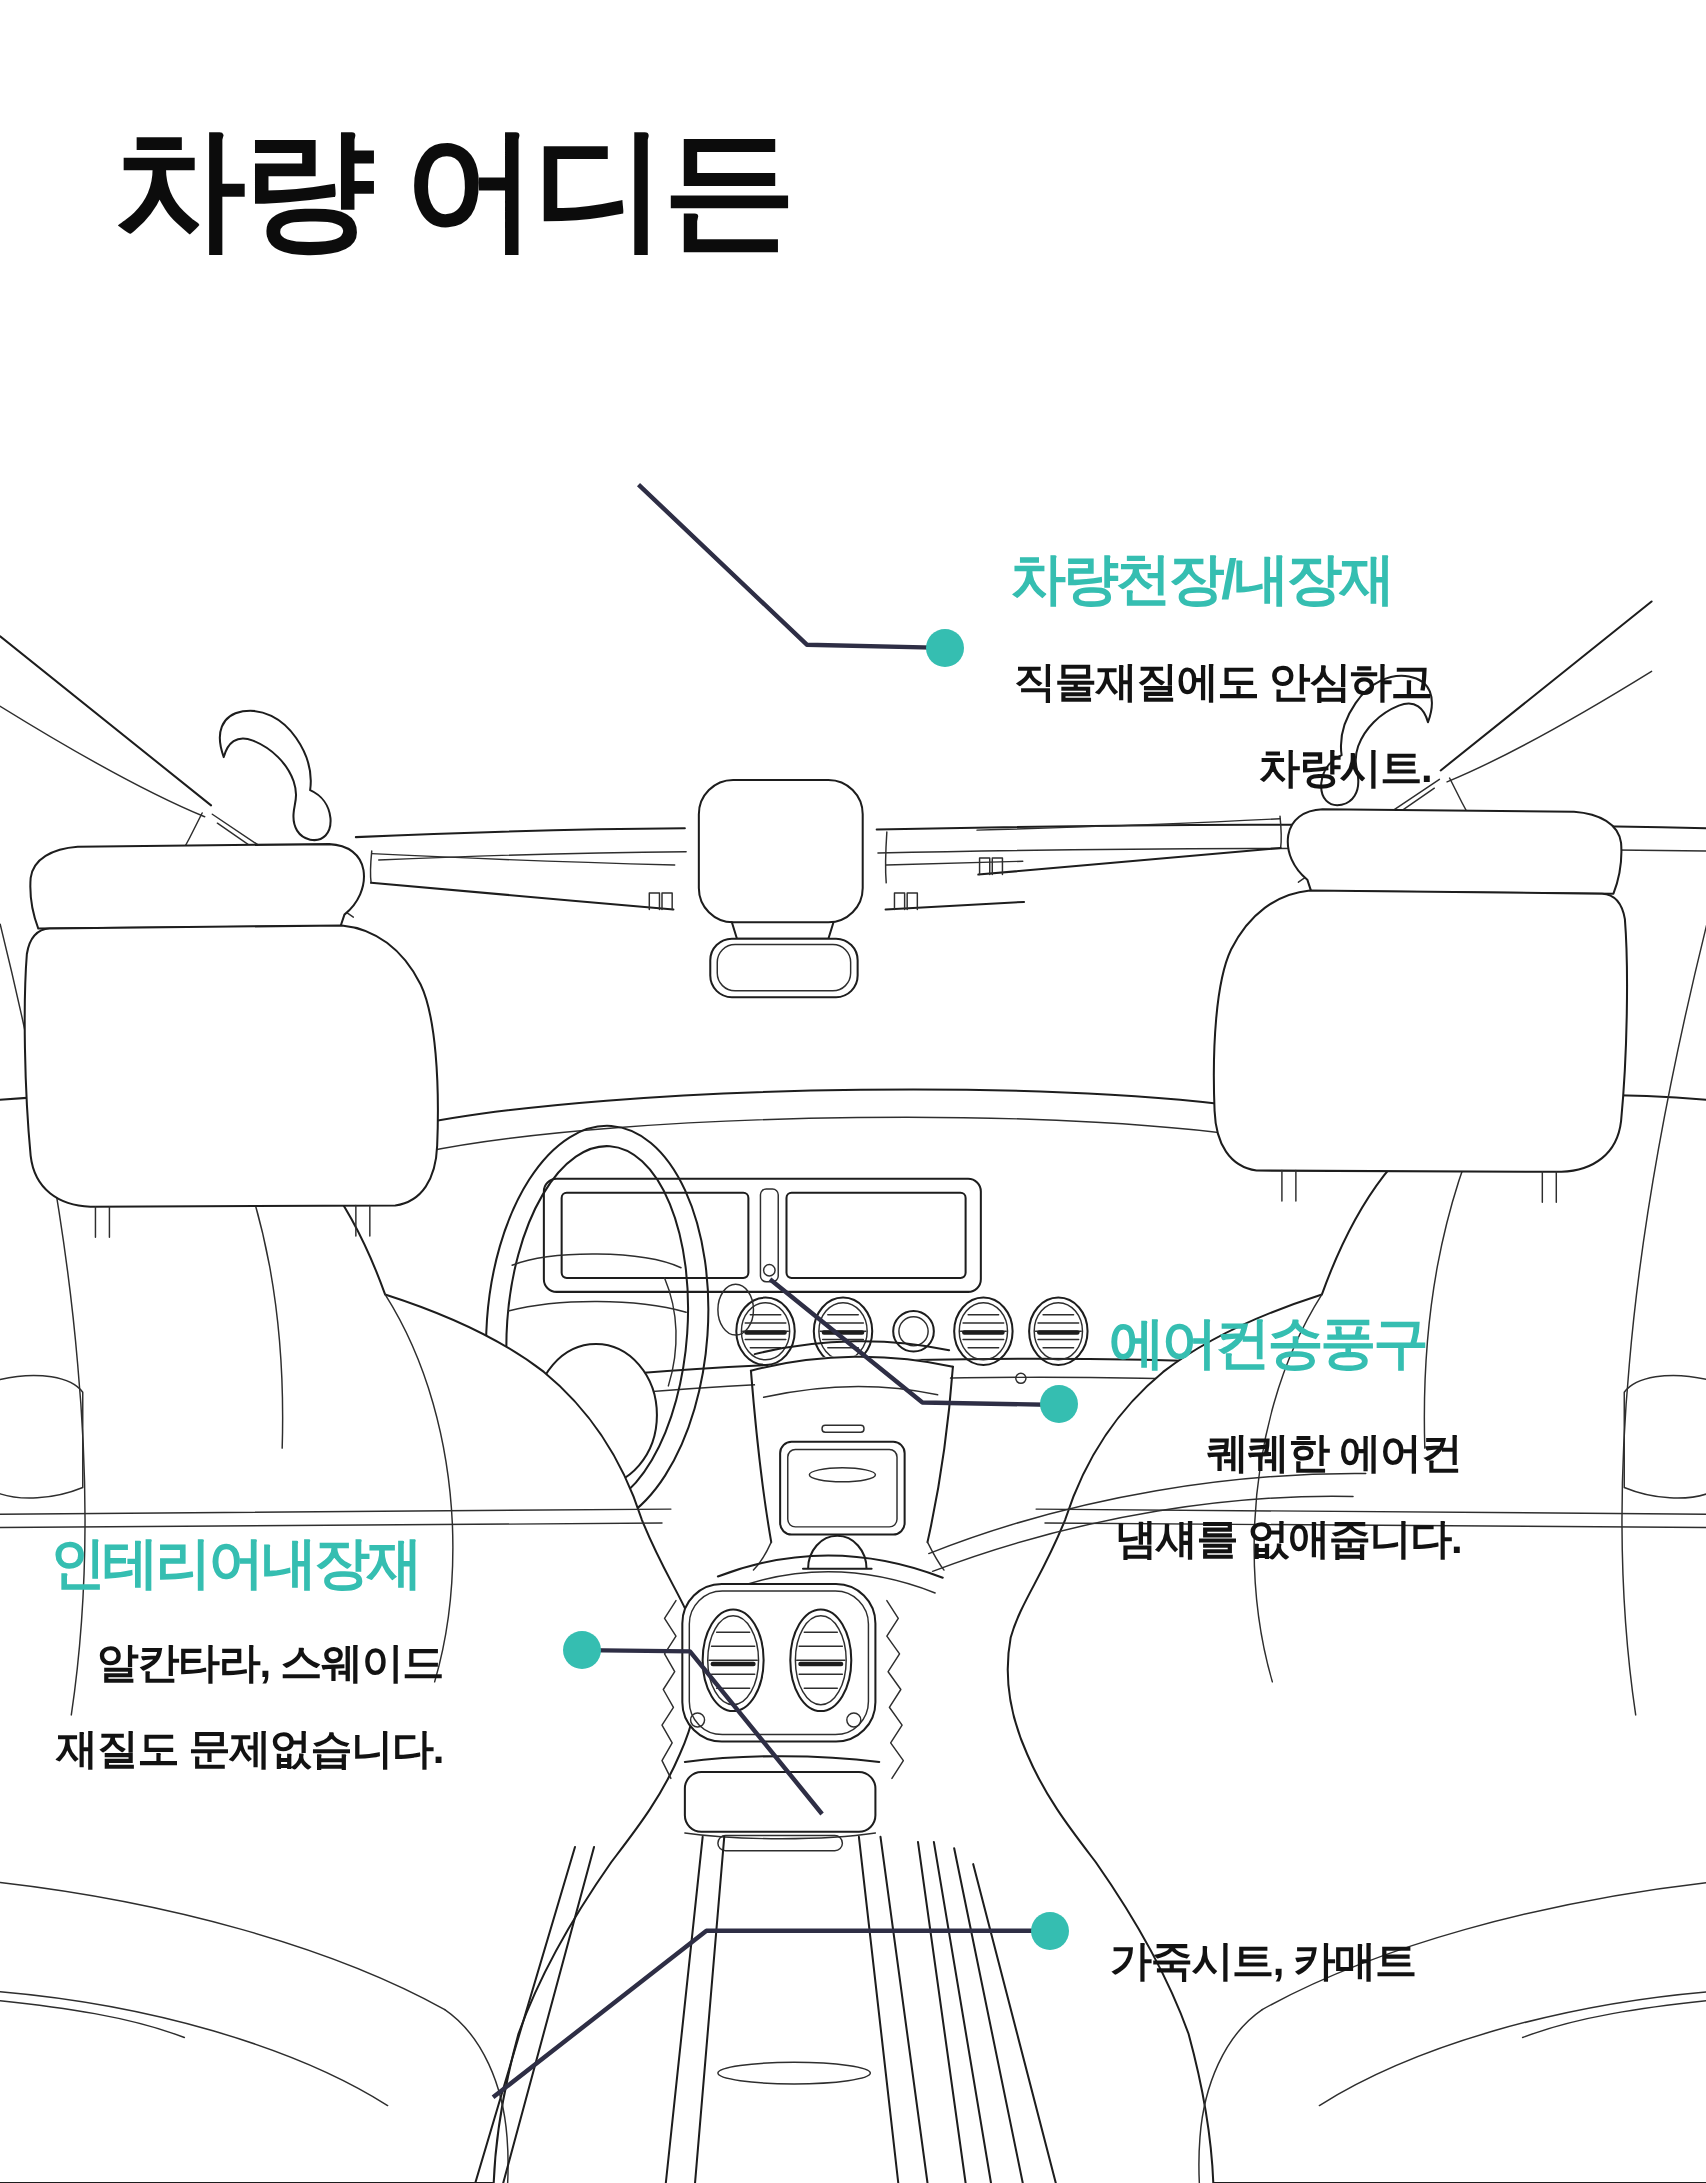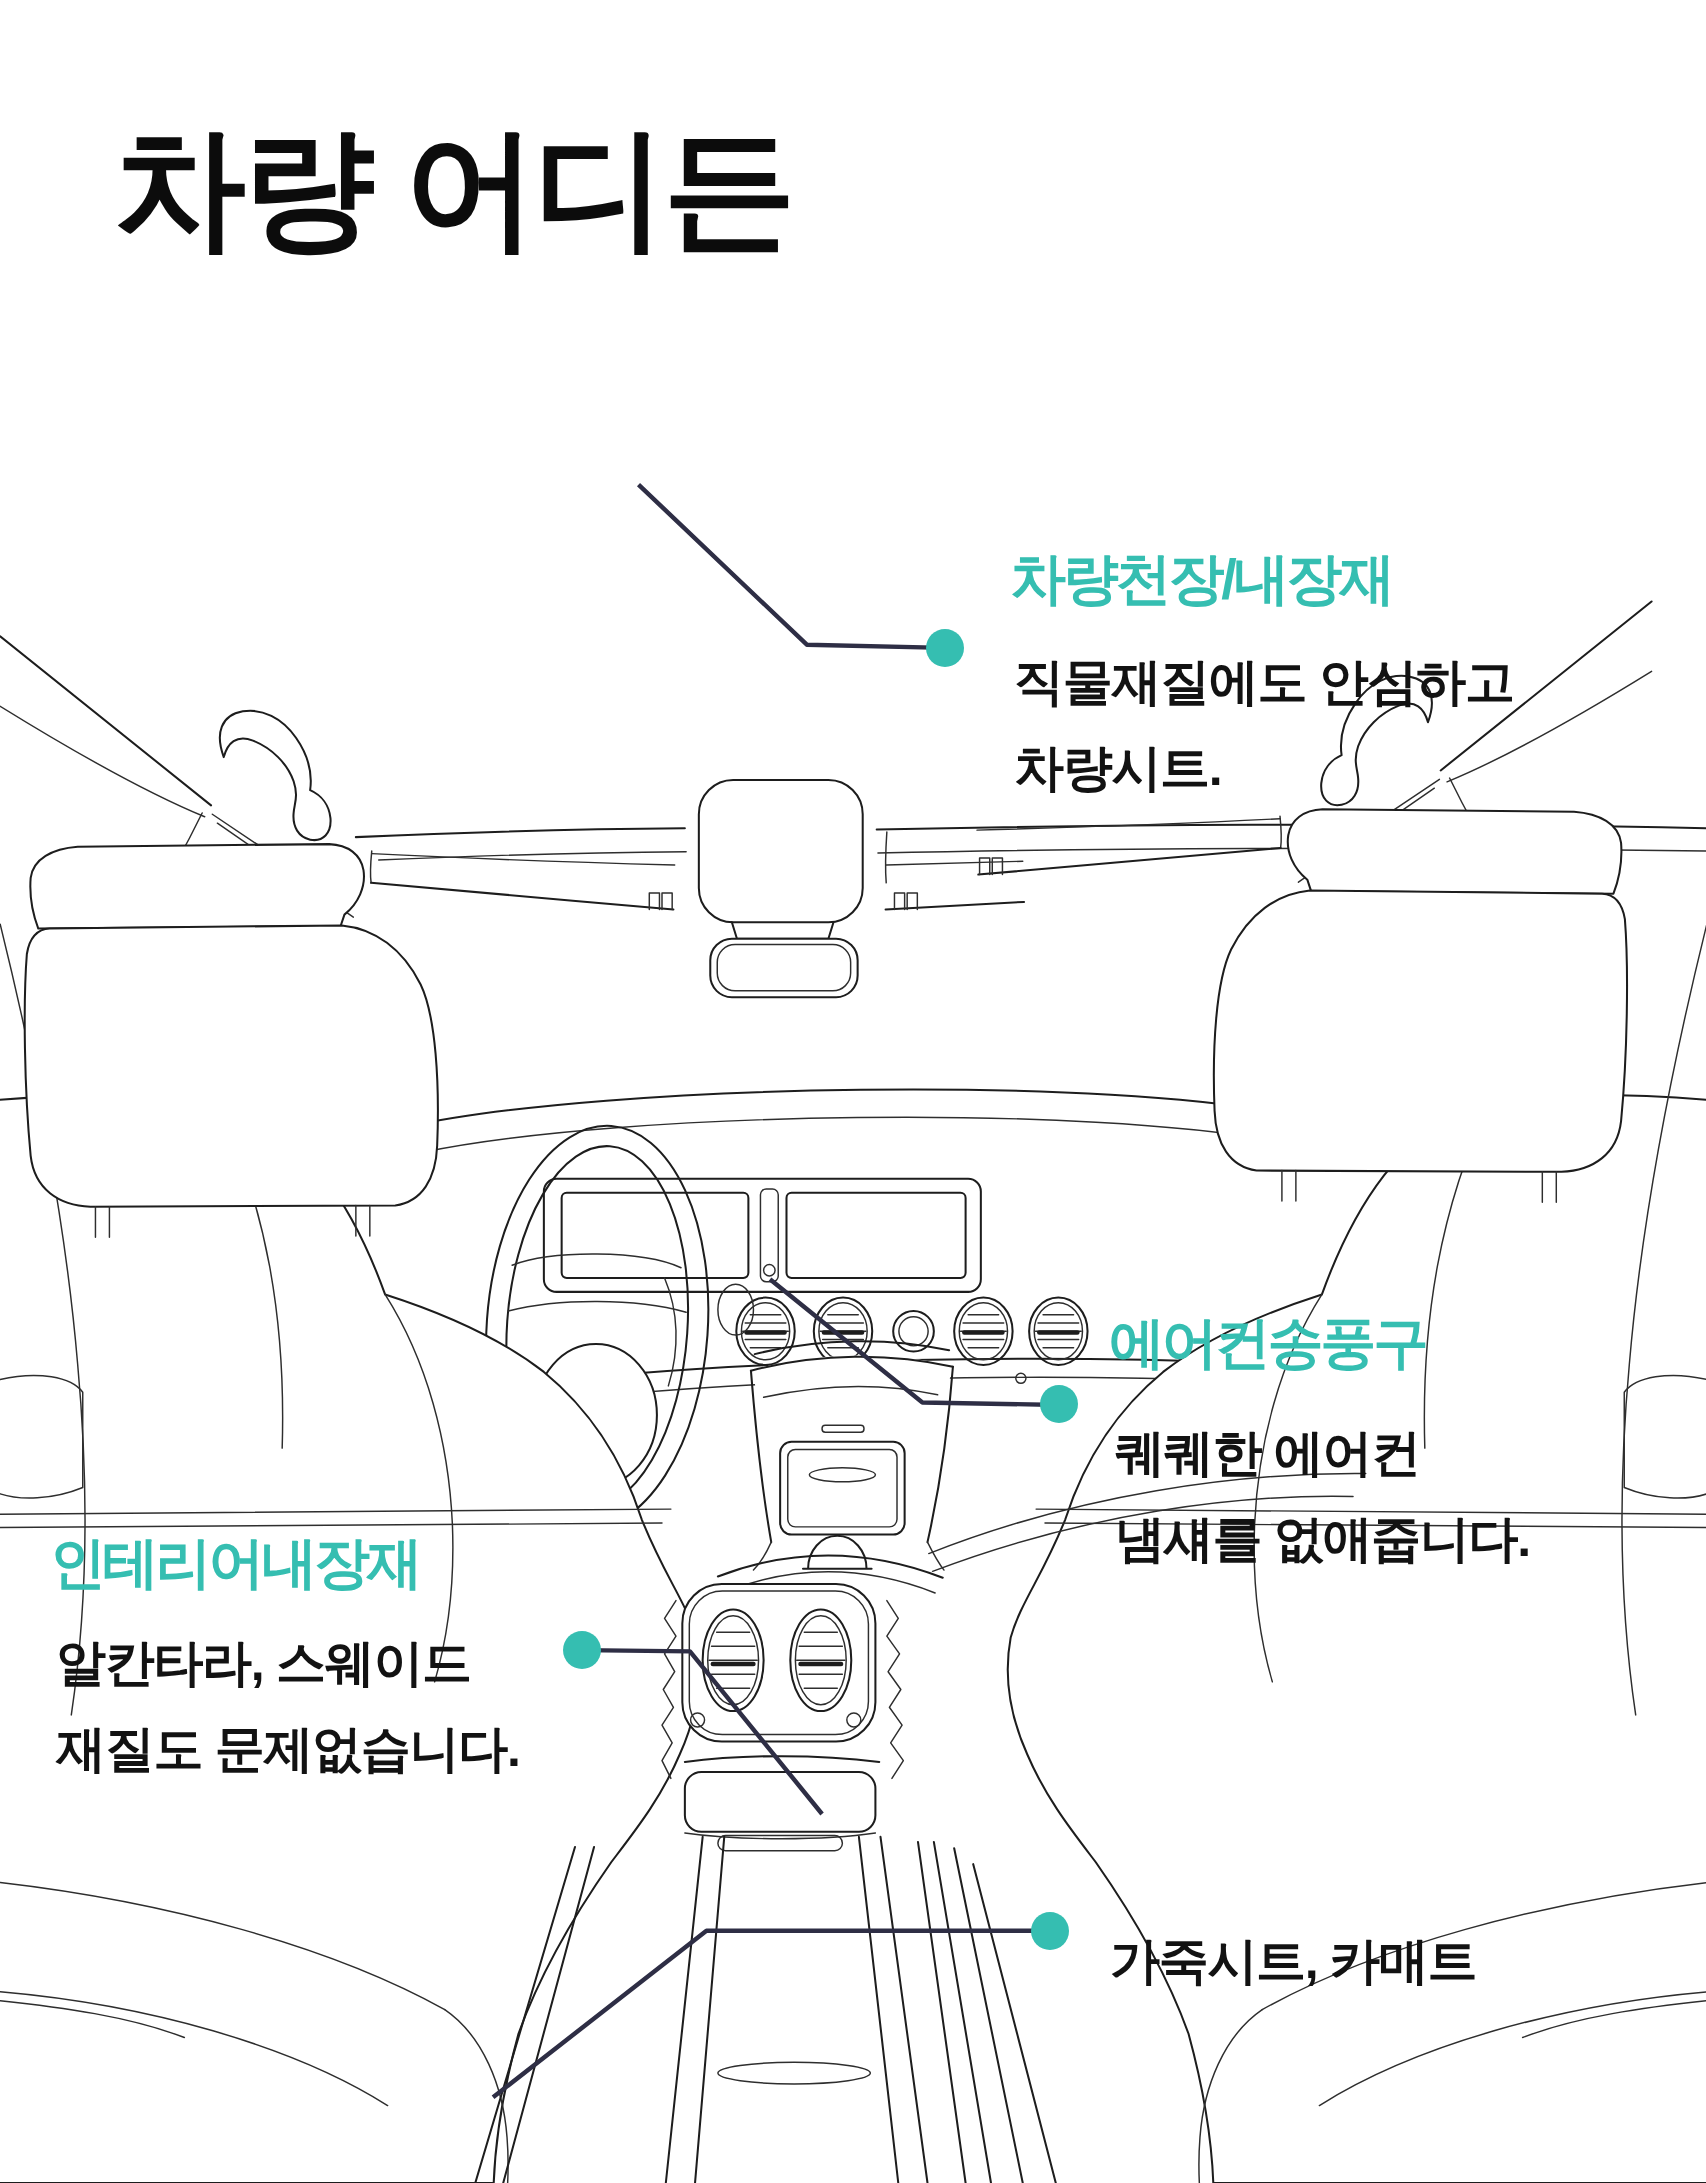--- a/index.html
+++ b/index.html
@@ -1,39 +1,40 @@
 <!DOCTYPE html>
 <html style="--teal: #35beb1; --connector: #2e2e45; --ink: #0c0c0c; --body: #121212;font-size:10.2px"><head>
 <meta charset="utf-8">
 <style>
   html,body{margin:0;padding:0;background:#fff;}
   #poster{
     position:relative;width:1707px;height:2183px;background:#fff;overflow:hidden;
     font-family:"Liberation Sans","DejaVu Sans",sans-serif;
+    text-align:right;
   }
   #art{position:absolute;left:0;top:0;width:1707px;height:2183px;}
   .ln{stroke:#1d1d1d;stroke-width:3.2;fill:none;stroke-linecap:round;stroke-linejoin:round;}
   .lnf{stroke:#1d1d1d;stroke-width:3.2;fill:#fff;stroke-linecap:round;stroke-linejoin:round;}
   .thin{stroke-width:2.3;stroke:#2e2e2e;}
   .connector{stroke:var(--connector,#2e2e45);stroke-width:7;fill:none;stroke-linejoin:round;}
   .dot{
     position:absolute;width:38px;height:38px;border-radius:50%;
     background:var(--teal,#35beb1);z-index:3;
   }
   .title{
     position:absolute;left:113px;top:118px;z-index:4;
     font-size:133px;line-height:140px;font-weight:900;letter-spacing:-3.8px;
     color:var(--ink,#0c0c0c);white-space:nowrap;
   }
   .co-heading{
     position:absolute;z-index:4;font-size:56px;line-height:80px;font-weight:900;
     letter-spacing:-3.2px;color:var(--teal,#35beb1);white-space:nowrap;
   }
   .co-body{
-    position:absolute;z-index:4;font-size:50px;line-height:86px;font-weight:700;
+    position:absolute;z-index:4;font-size:42px;line-height:86px;font-weight:700;
     letter-spacing:-1.3px;color:var(--body,#121212);white-space:nowrap;
   }
   #h-ceiling{left:1010px;top:539px;}
   #b-ceiling{left:1014px;top:639px;}
   #h-vents{left:1109px;top:1303px;}
   #b-vents{left:1115px;top:1410px;}
   #h-interior{left:50px;top:1523px;}
   #b-interior{left:56px;top:1620px;}
   #h-seats{left:1101px;top:1821px;}
   #b-seats{left:1110px;top:1918px;}

